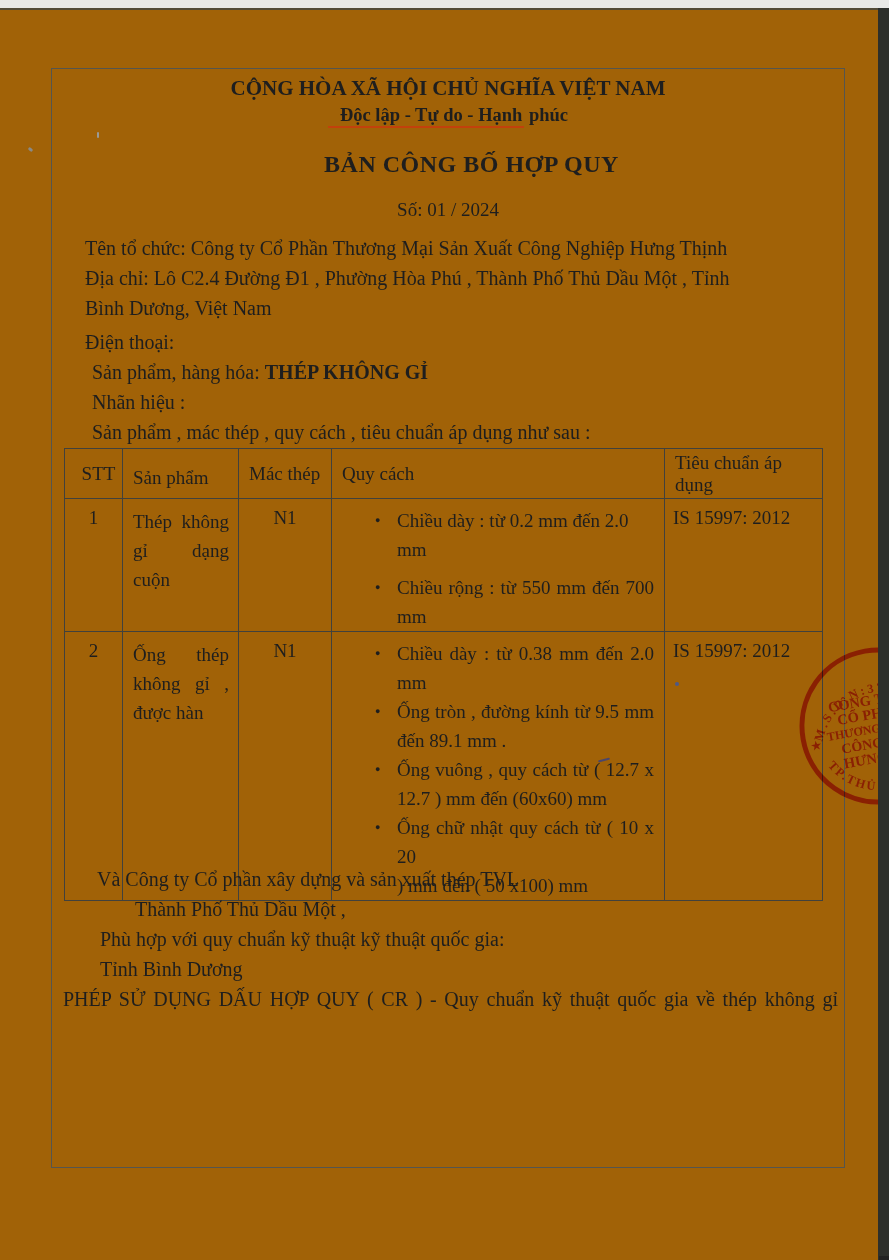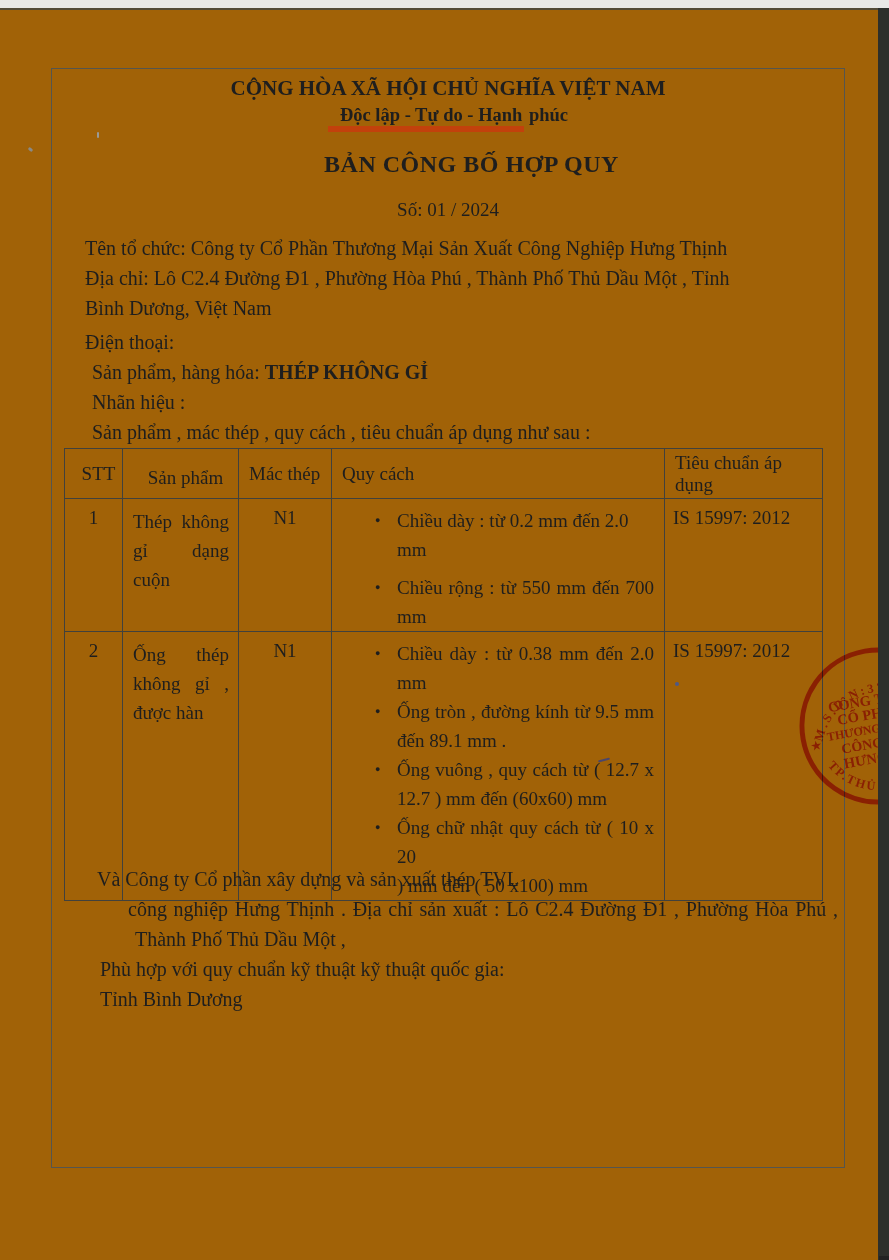--- a/index.html
+++ b/index.html
@@ -23,21 +23,21 @@
   
   .border-box{
     position:absolute;left:51px;top:60px;width:794px;height:1100px;
     border:1.6px solid #55554f;box-sizing:border-box;z-index:1;
   }
 
   
   .head{position:absolute;left:51px;top:60px;width:794px;z-index:2;}
   .motto1{margin-top:7px;text-align:center;font-weight:bold;font-size:21px;line-height:26px;}
   .motto2{margin-top:2px;text-align:center;font-weight:bold;font-size:18.5px;line-height:24px;}
-  .motto-ul{border-bottom:6px solid #c2410c;padding:0 2px 1px 12px;}
+  .motto-ul{border-bottom:2px solid #c2410c;padding:0 2px 1px 12px;}
   .motto-tail{white-space:pre;}
   .doc-title{margin-top:22px;text-align:center;font-weight:bold;font-size:24px;line-height:30px;letter-spacing:.5px;padding-left:47px;}
   .doc-no{margin-top:18px;text-align:center;font-size:19px;line-height:26px;}
   .info{margin-top:10px;font-size:20px;}
   .info .ln{margin-left:34px;line-height:30px;}
   .info .ln.ind2{margin-left:41px;}
   .info .ln.gap{margin-top:4px;}
   .bold{font-weight:bold;}
 
   
@@ -106,21 +106,21 @@
       <div class="ln ind2"><span>Sản phẩm, hàng hóa: </span><span class="bold">THÉP KHÔNG GỈ</span></div>
       <div class="ln ind2">Nhãn hiệu :</div>
       <div class="ln ind2">Sản phẩm , mác thép , quy cách , tiêu chuẩn áp dụng như sau :</div>
     </div>
   </div>
 
   <table class="spec">
     <tbody>
         <tr class="hdr">
       <td class="c-stt">STT</td>
-      <td class="c-sp" style="text-align:center;padding-top:8px;vertical-align:middle;">Sản phẩm</td>
+      <td class="c-sp" style="text-align:left;padding-top:8px;vertical-align:middle;">Sản phẩm</td>
       <td class="c-mt">Mác thép</td>
       <td class="c-qc">Quy cách</td>
       <td class="c-tc">Tiêu chuẩn áp dụng</td>
     </tr>
 
     <tr class="r1">
       <td class="c-stt">1</td>
       <td class="c-sp cell-lines">Thép không gỉ dạng cuộn</td>
       <td class="c-mt">N1</td>
       <td class="c-qc">
@@ -161,24 +161,24 @@
               </li>
         </ul>
       </td>
       <td class="c-tc">IS 15997: 2012</td>
     </tr>
   </tbody>
     </table>
 
   <div class="notes">
     <div class="nl p1b">Và Công ty Cổ phần xây dựng và sản xuất thép TVL</div>
-    <div class="nl p2b jl">công nghiệp Hưng Thịnh . Địa chỉ sản xuất : Lô C2.4 Đường Đ1 , Phường Hòa Phú ,</div>
     <div class="nl p2c">Thành Phố Thủ Dầu Một ,</div>
     <div class="nl p4">Phù hợp với quy chuẩn kỹ thuật kỹ thuật quốc gia:</div>
     <div class="nl p3">Tỉnh Bình Dương</div>
+    <div class="nl p5b jl">PHÉP SỬ DỤNG DẤU HỢP QUY ( CR ) -  Quy chuẩn kỹ thuật quốc gia về thép không gỉ</div>
   </div>
 
   <div class="stamp">
     <svg viewBox="-110 -110 220 220" xmlns="http://www.w3.org/2000/svg">
       <defs>
         <path id="arcTop" d="M -60 14 A 61.5 61.5 0 0 1 60 14" fill="none"></path>
         <path id="arcBot" d="M -62 16 A 64 64 0 0 0 62 16" fill="none"></path>
       </defs>
       <circle cx="0" cy="0" r="76" fill="none" stroke="var(--stamp-color,#d9453a)" stroke-width="5"></circle>
       <text font-size="12.5" font-weight="bold" letter-spacing="2.5">

